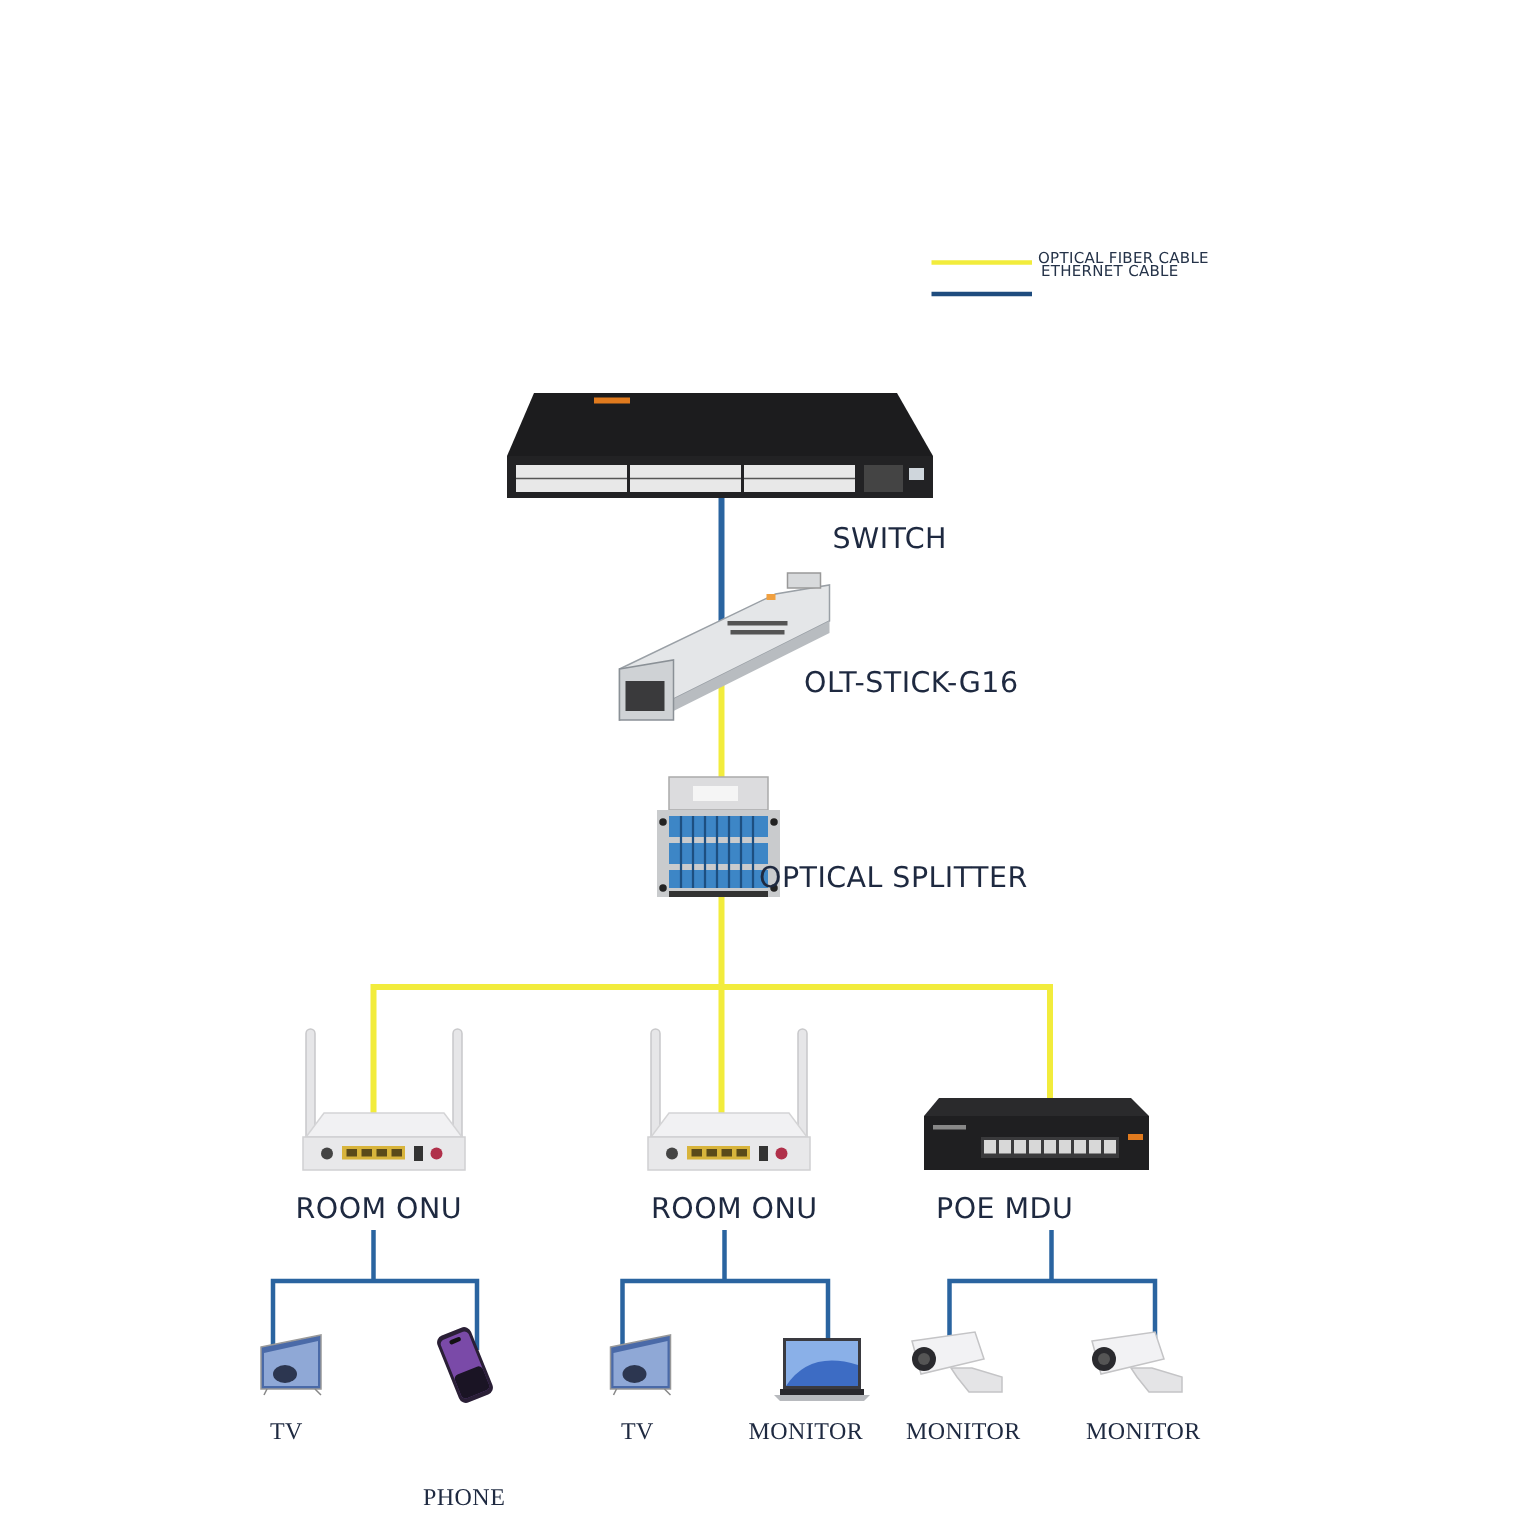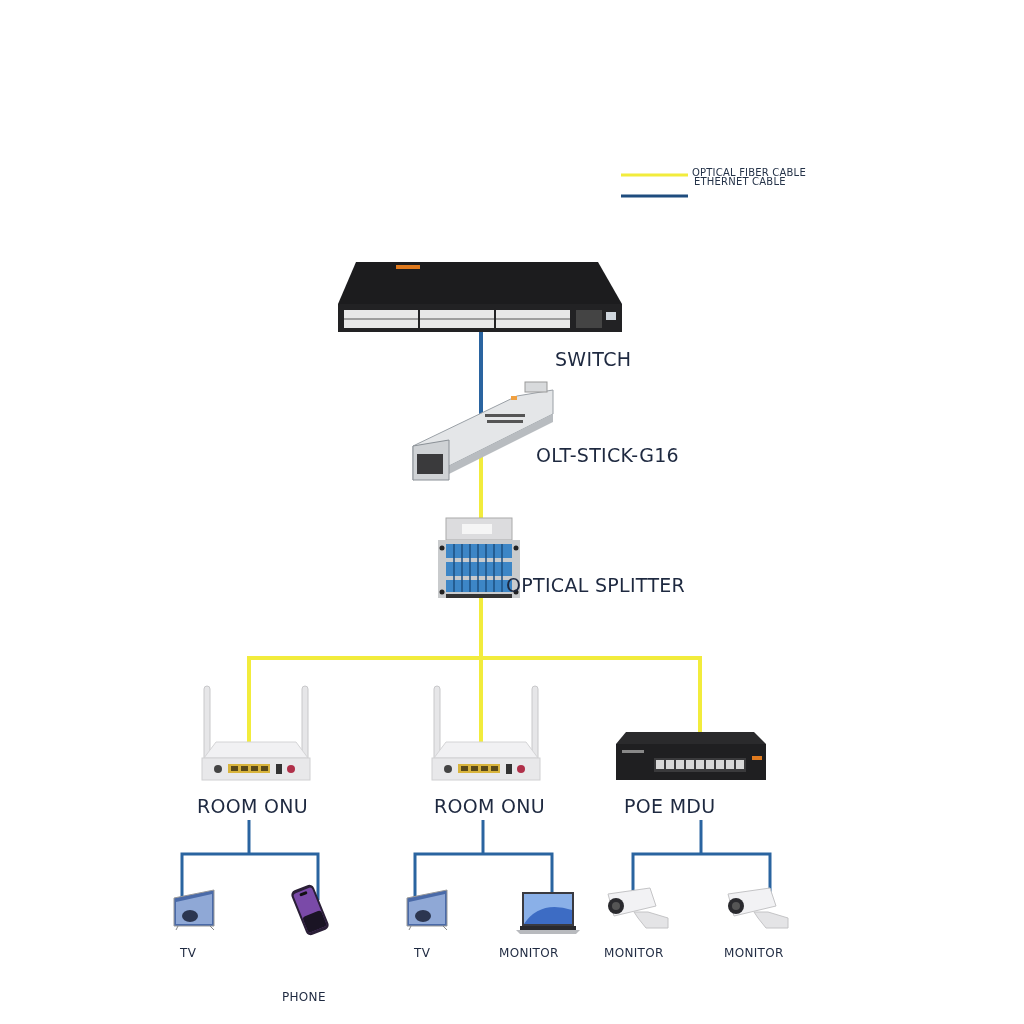--- a/index.html
+++ b/index.html
@@ -1,21 +1,21 @@
 <!DOCTYPE html>
 <html><head>
   <meta charset="utf-8">
   <style>
     html, body { margin: 0; padding: 0; background: #ffffff; }
     body { width: 1024px; height: 1024px; position: relative; overflow: hidden;
            font-family: "DejaVu Sans", "Liberation Sans", sans-serif; color: #1f2a3a; }
     .abs { position: absolute; }
     svg.canvas { position: absolute; left: 0; top: 0; }
     .label { position: absolute; font-size: 19px; letter-spacing: 0.3px; color: #1e2940; white-space: nowrap; }
-    .label.small { font-size: 12px; }
+    .label.small { font-size: 16px; font-family: Liberation Serif, serif; }
     .legend-text { position: absolute; font-size: 10px; color: #243248; letter-spacing: 0.2px; white-space: nowrap; }
   </style>
 </head>
 <body>
 
 <svg class="canvas" width="1024" height="1024">
 
   <line x1="621" y1="175" x2="688" y2="175" stroke="#f2ec3c" stroke-width="3"></line>
   <line x1="621" y1="196" x2="688" y2="196" stroke="#1e4c7e" stroke-width="3"></line>
 

